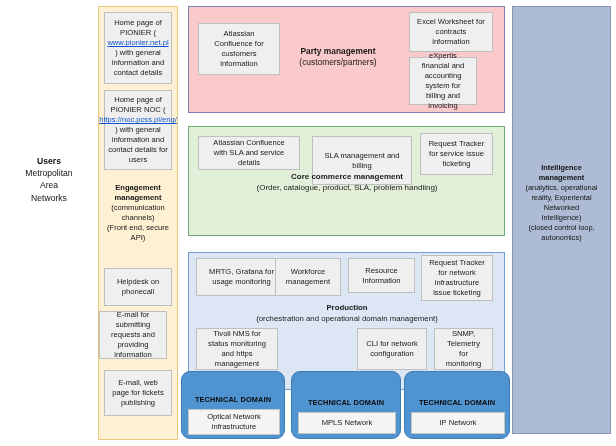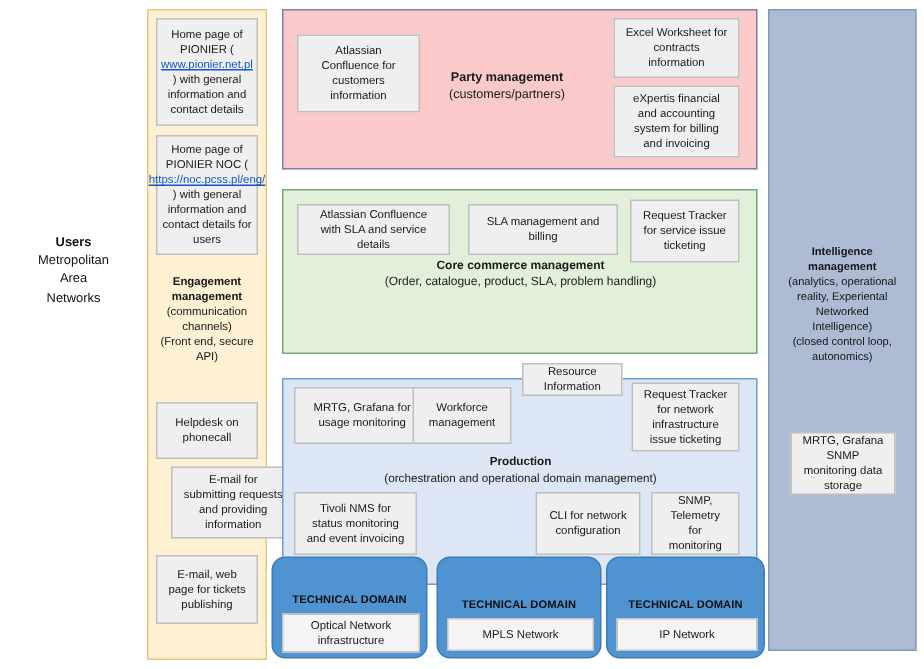--- a/index.html
+++ b/index.html
@@ -222,21 +222,21 @@
     <div class="strong">management</div>
     <div>(communication</div>
     <div>channels)</div>
     <div>(Front end, secure API)</div>
   </div>
 
   <div class="box" style="left:104px; top:268px; width:68px; height:38px;">
     <span>Helpdesk on phonecall</span>
   </div>
 
-  <div class="box" style="left:114px; top:311px; width:83px; height:48px;text-align:center;">
+  <div class="box" style="left:99px; top:311px; width:68px; height:48px;text-align:center;">
     <span>E-mail for submitting requests and providing information</span>
   </div>
 
   <div class="box" style="left:104px; top:370px; width:68px; height:46px;">
     <span>E-mail, web page for tickets publishing</span>
   </div>
 
   <div id="party-panel"></div>
 
   <div class="box" style="left:198px; top:23px; width:82px; height:52px;">
@@ -245,31 +245,31 @@
 
   <div id="party-title">
     <div class="strong">Party management</div>
     <div>(customers/partners)</div>
   </div>
 
   <div class="box" style="left:409px; top:12px; width:84px; height:40px;">
     <span>Excel Worksheet for contracts information</span>
   </div>
 
-  <div class="box" style="left:409px; top:57px; width:84px; height:48px;">
+  <div class="box" style="left:409px; top:57px; width:68px; height:48px;">
     <span>eXpertis financial and accounting system for billing and invoicing</span>
   </div>
 
   <div id="commerce-panel"></div>
 
   <div class="box" style="left:198px; top:136px; width:102px; height:34px;">
     <span>Atlassian Confluence with SLA and service details</span>
   </div>
 
-  <div class="box" style="left:312px; top:136px; width:100px; height:34px;">
+  <div class="box" style="left:312px; top:136px; width:100px; height:49px;">
     <span>SLA management and billing</span>
   </div>
 
   <div class="box" style="left:420px; top:133px; width:73px; height:42px;">
     <span>Request Tracker for service issue ticketing</span>
   </div>
 
   <div id="commerce-title">
     <div class="strong">Core commerce management</div>
     <div>(Order, catalogue, product, SLA, problem handling)</div>
@@ -278,35 +278,35 @@
   <div id="production-panel"></div>
 
   <div class="box" style="left:196px; top:258px; width:91px; height:38px;">
     <span>MRTG, Grafana for usage monitoring</span>
   </div>
 
   <div class="box" style="left:275px; top:258px; width:66px; height:38px;">
     <span>Workforce management</span>
   </div>
 
-  <div class="box" style="left:348px; top:242px; width:67px; height:22px;">
+  <div class="box" style="left:348px; top:258px; width:67px; height:35px;">
     <span>Resource Information</span>
   </div>
 
   <div class="box" style="left:421px; top:255px; width:72px; height:46px;">
     <span>Request Tracker for network infrastructure issue  ticketing</span>
   </div>
 
   <div id="production-title">
     <div class="strong">Production</div>
     <div>(orchestration and operational domain management)</div>
   </div>
 
   <div class="box" style="left:196px; top:328px; width:82px; height:42px;">
-    <span>Tivoli NMS for status monitoring and event invoicing</span>
+    <span>Tivoli NMS for status monitoring and https management</span>
   </div>
 
 
   <div class="box" style="left:357px; top:328px; width:70px; height:42px;">
     <span>CLI for network configuration</span>
   </div>
 
   <div class="box" style="left:434px; top:328px; width:59px; height:42px;">
     <span>SNMP, Telemetry for monitoring</span>
   </div>
@@ -338,17 +338,14 @@
     <div class="strong">Intelligence</div>
     <div class="strong">management</div>
     <div>(analytics, operational</div>
     <div>reality, Experiental</div>
     <div>Networked</div>
     <div>Intelligence)</div>
     <div>(closed control loop,</div>
     <div>autonomics)</div>
   </div>
 
-  <div class="box" style="left:527px; top:288px; width:70px; height:42px;">
-    <span>MRTG, Grafana SNMP monitoring data storage</span>
-  </div>
 
 </div>
 
 </body></html>

